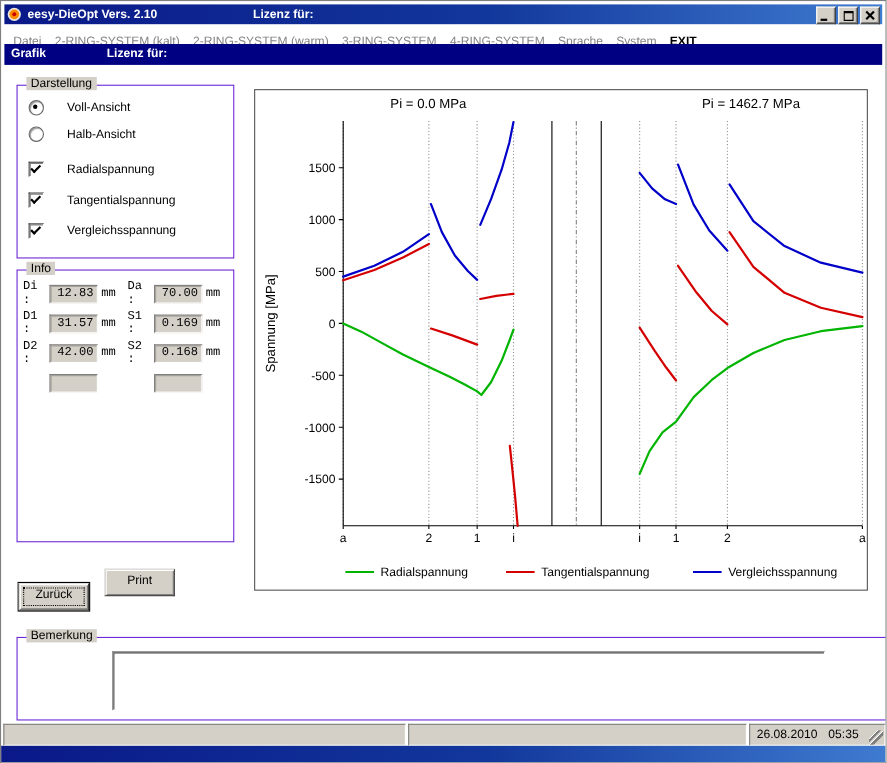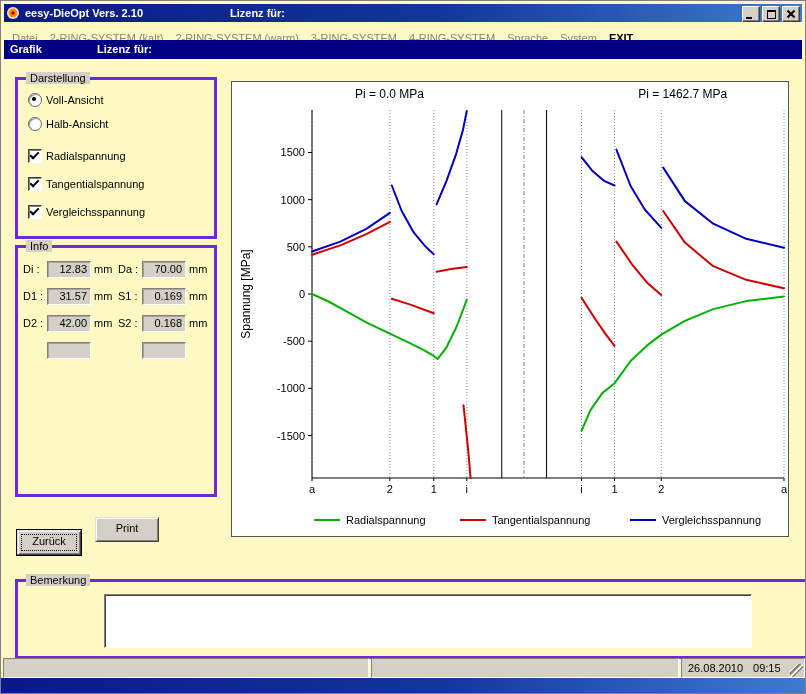--- a/index.html
+++ b/index.html
@@ -1,16 +1,16 @@
 <!DOCTYPE html>
 <html><head>
 <meta charset="utf-8">
 <style>
   html,body{margin:0;padding:0;background:#c0bcb4;}
-  .window{position:relative;width:806px;height:694px;background:#fef9c3;
+  .window{position:relative;width:806px;height:694px;background:#ffffff;
     font-family:"Liberation Sans",sans-serif;font-size:11px;color:#000;
     border:1px solid #808080;box-sizing:border-box;overflow:hidden;}
   
   .titlebar{position:absolute;left:3px;top:3px;right:3px;height:18px;
     background:linear-gradient(90deg,#0a1888 0%,#12379c 55%,#3f7bd0 100%);
     color:#fff;display:flex;align-items:center;}
   .titlebar .title{font-weight:bold;margin-left:5px;white-space:nowrap;}
   .titlebar .license{position:absolute;left:226px;font-weight:bold;}
   .appicon{width:14px;height:14px;margin-left:2px;flex:0 0 auto;}
   .tb-buttons{position:absolute;right:2px;top:2px;display:flex;gap:2px;}
@@ -24,37 +24,37 @@
   .close-glyph::after{transform:rotate(-45deg);}
   
   .menubar{position:absolute;top:21px;left:3px;right:3px;height:32px;display:flex;align-items:center;padding-left:2px;}
   .menu-item{padding:2px 6px;color:#848484;white-space:nowrap;}
   .menu-item.enabled{color:#000;font-weight:bold;}
   
   .subheader{position:absolute;top:39px;left:3px;right:3px;height:19px;background:#000082;color:#fff;font-weight:bold;}
   .sh-left{position:absolute;left:6px;top:3px;}
   .sh-right{position:absolute;left:93px;top:3px;}
   
-  .groupbox{position:absolute;border:3px solid #6d28d9;box-shadow:1px 1px 0 #ffffff;}
+  .groupbox{position:absolute;border:1px solid #6d28d9;box-shadow:1px 1px 0 #ffffff;}
   .gb-label{position:absolute;top:-8px;left:8px;background:#d4d0c8;padding:0 4px;}
   
-  .ctl-row{display:flex;align-items:center;gap:4px;height:16px;}
+  .ctl-row{display:flex;align-items:center;gap:21px;height:16px;}
   .radio{width:12px;height:12px;border-radius:50%;background:#fff;border:1px solid #666;
     box-shadow:inset 1px 1px 1px #9a9a9a;position:relative;flex:0 0 auto;}
   .radio.sel::after{content:"";position:absolute;left:3px;top:3px;width:4px;height:4px;border-radius:50%;background:#000;}
   .checkbox{width:12px;height:12px;background:#fff;border:1px solid;border-color:#404040 #fff #fff #404040;
     box-shadow:inset 1px 1px 0 #808080;position:relative;flex:0 0 auto;}
   .checkbox.checked::after{content:"";position:absolute;left:1px;top:2px;width:7px;height:3px;
     border-left:2px solid #000;border-bottom:2px solid #000;transform:rotate(-45deg);}
   .radio-group{position:absolute;left:10px;top:12px;}
   .radio-group .ctl-row{margin-bottom:8px;}
   .check-group{position:absolute;left:10px;top:68px;}
   .check-group .ctl-row{margin-bottom:12px;}
   
-  .info-rows{position:absolute;left:5px;top:12px;right:3px;}
+  .info-rows{position:absolute;left:5px;top:12px;right:3px;font-family:Liberation Mono, monospace;}
   .info-row{display:flex;align-items:center;margin-bottom:9px;height:18px;}
   .info-label{width:24px;flex:0 0 auto;}
   .field{width:44px;height:17px;box-sizing:border-box;background:#d4d0c8;border:1px solid;
     border-color:#808080 #fff #fff #808080;box-shadow:inset 1px 1px 0 #a8a49c;
     text-align:right;padding:1px 3px 0 2px;flex:0 0 auto;}
   .unit{width:18px;margin-left:3px;margin-right:6px;flex:0 0 auto;}
   
   .btn{position:absolute;width:62px;height:23px;background:#d4d0c8;border:1px solid;
     border-color:#dfdfdf #404040 #404040 #dfdfdf;box-shadow:inset 1px 1px 0 #fff,inset -1px -1px 0 #808080;
     text-align:center;line-height:21px;cursor:default;}
@@ -265,19 +265,19 @@
   <div class="groupbox" style="left:14px;top:578px;width:772px;height:74px;padding-left:20px;">
     <span class="gb-label">Bemerkung</span>
     <div class="sunken-white bemerkung-text"></div>
   </div>
 
   <div class="statusbar">
     <div class="status-panel sp1"></div>
     <div class="status-panel sp2"></div>
     <div class="status-panel sp3">
       <span>26.08.2010</span>
-      <span>09:15</span>
+      <span>05:35</span>
     </div>
     <div class="grip"></div>
   </div>
 
   <div class="bottomstrip"></div>
 </div>
 
 </body></html>

